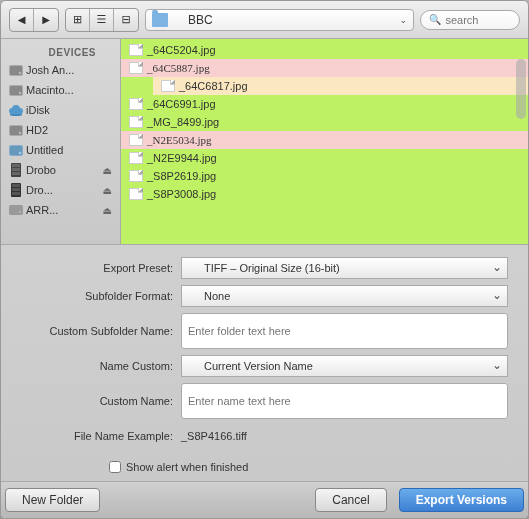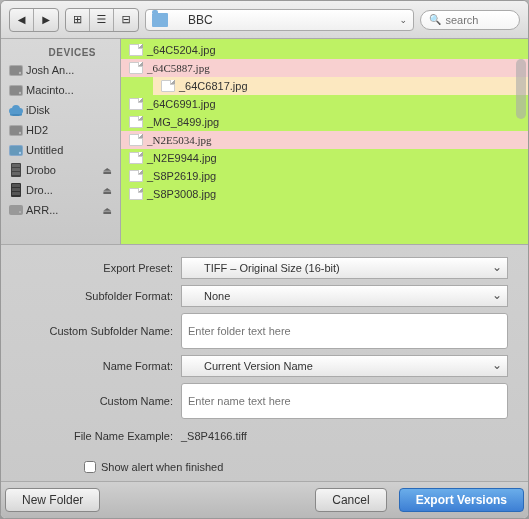--- a/index.html
+++ b/index.html
@@ -319,21 +319,21 @@
 
     .filename-example {
       font-size: 11px;
       color: #333;
     }
 
     .checkbox-row {
       display: flex;
       align-items: center;
       gap: 5px;
-      padding-left: 83px;
+      padding-left: 108px;
       margin-bottom: 8px;
     }
     .checkbox-input {
       width: 12px;
       height: 12px;
       cursor: pointer;
     }
     .checkbox-label {
       font-size: 11px;
       color: #333;
@@ -573,21 +573,21 @@
           </select>
         </div>
       </div>
 
       <div class="form-row">
         <span class="form-label">Custom Subfolder Name:</span>
         <input class="text-input form-control" placeholder="Enter folder text here" style="">
       </div>
 
       <div class="form-row">
-        <span class="form-label">Name Format:</span>
+        <span class="form-label">Name Custom:</span>
         <div class="select-wrapper form-control">
           <select class="select-control">
             <option>Current Version Name</option>
           </select>
         </div>
       </div>
 
       <div class="form-row">
         <span class="form-label">Custom Name:</span>
         <input class="text-input form-control" placeholder="Enter name text here" style="">

